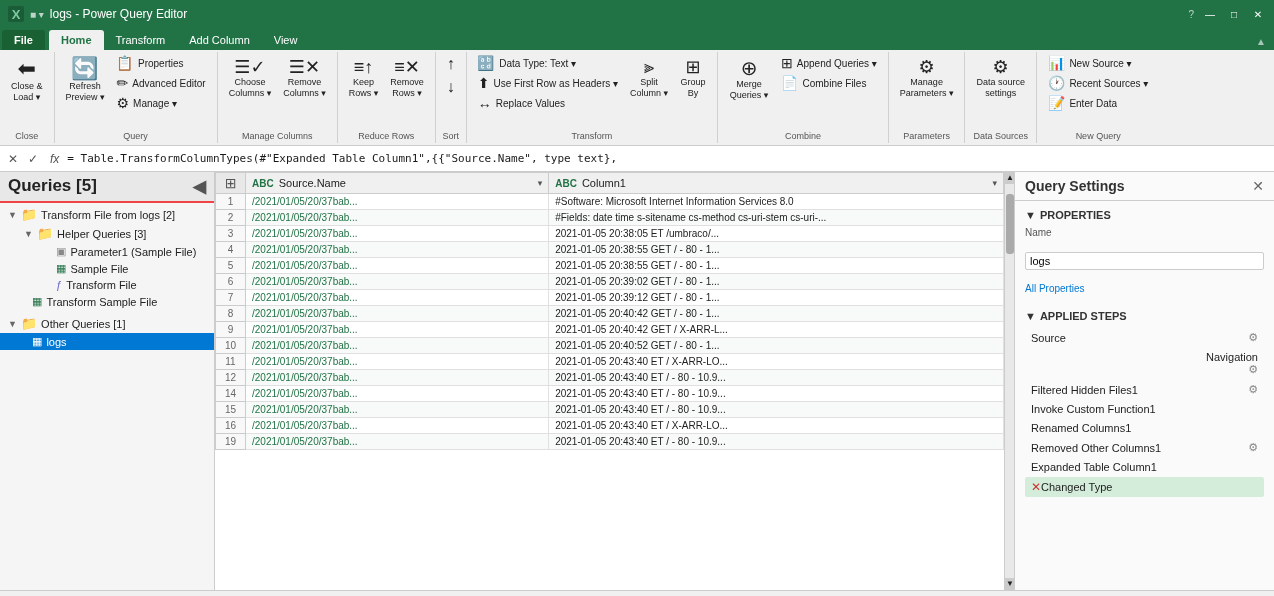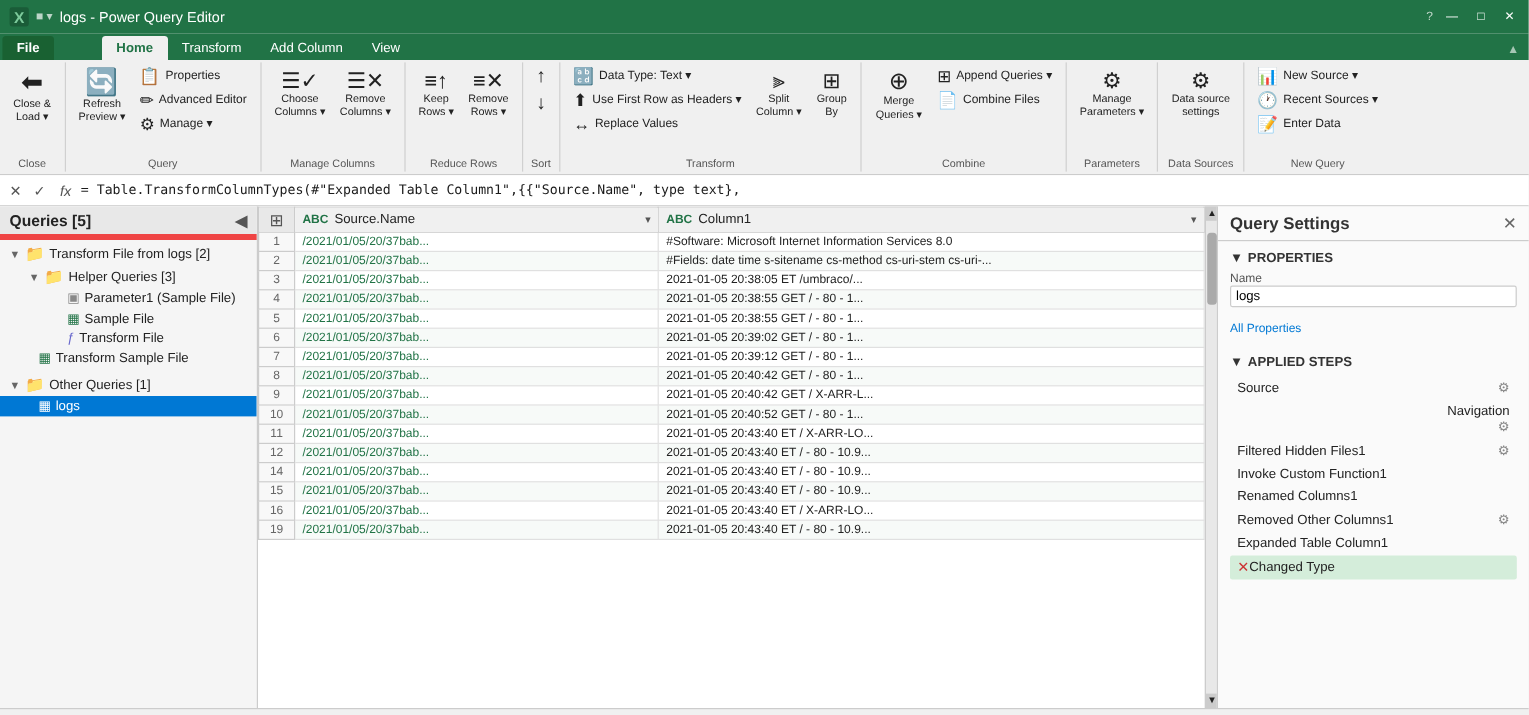--- a/index.html
+++ b/index.html
@@ -31,21 +31,21 @@
     .ribbon-tab {
       padding: 3px 12px;
       font-size: 11px;
       cursor: pointer;
       color: white;
       border-radius: 3px 3px 0 0;
       height: 20px;
       display: flex;
       align-items: center;
     }
-    .ribbon-tab.active { background: #f0f0f0; color: #217346; font-weight: bold; margin-left: 36px; }
+    .ribbon-tab.active { background: #f0f0f0; color: #217346; font-weight: bold; }
     .ribbon-tab.file-tab { background: #196132; color: white; font-weight: bold; margin-right: 4px; }
 
     
     .ribbon {
       background: #f0f0f0;
       border-bottom: 1px solid #ccc;
       display: flex;
       align-items: stretch;
       padding: 2px 0;
       min-height: 82px;
@@ -134,22 +134,22 @@
       display: flex;
       flex-direction: column;
       overflow: hidden;
     }
     .sidebar-header {
       display: flex;
       align-items: flex-start;
       justify-content: space-between;
       padding: 4px 8px;
       background: #e8e8e8;
-      border-bottom: 5px solid #ef4444;
-      font-size: 13px;
+      border-bottom: 2px solid #ef4444;
+      font-size: 17px;
       font-weight: bold;
     }
     .sidebar-content { overflow-y: auto; flex: 1; }
     .query-group { padding: 2px 0; }
     .query-group-header {
       display: flex;
       align-items: center;
       padding: 2px 8px;
       cursor: pointer;
       font-size: 11px;
@@ -229,21 +229,21 @@
     .qs-section-header {
       display: flex;
       align-items: center;
       gap: 4px;
       font-size: 11px;
       font-weight: bold;
       color: #333;
       margin-bottom: 6px;
       cursor: pointer;
     }
-    .qs-label { font-size: 10px; color: #555; margin-bottom: 0; }
+    .qs-label { font-size: 10px; color: #555; margin-bottom: 14px; }
     .qs-input {
       width: 100%;
       border: 1px solid #ccc;
       padding: 2px 4px;
       font-size: 11px;
       border-radius: 2px;
     }
     .qs-link { color: #0078d4; font-size: 10px; cursor: pointer; text-decoration: none; }
     .steps-list { display: flex; flex-direction: column; gap: 1px; }
     .step-item {

